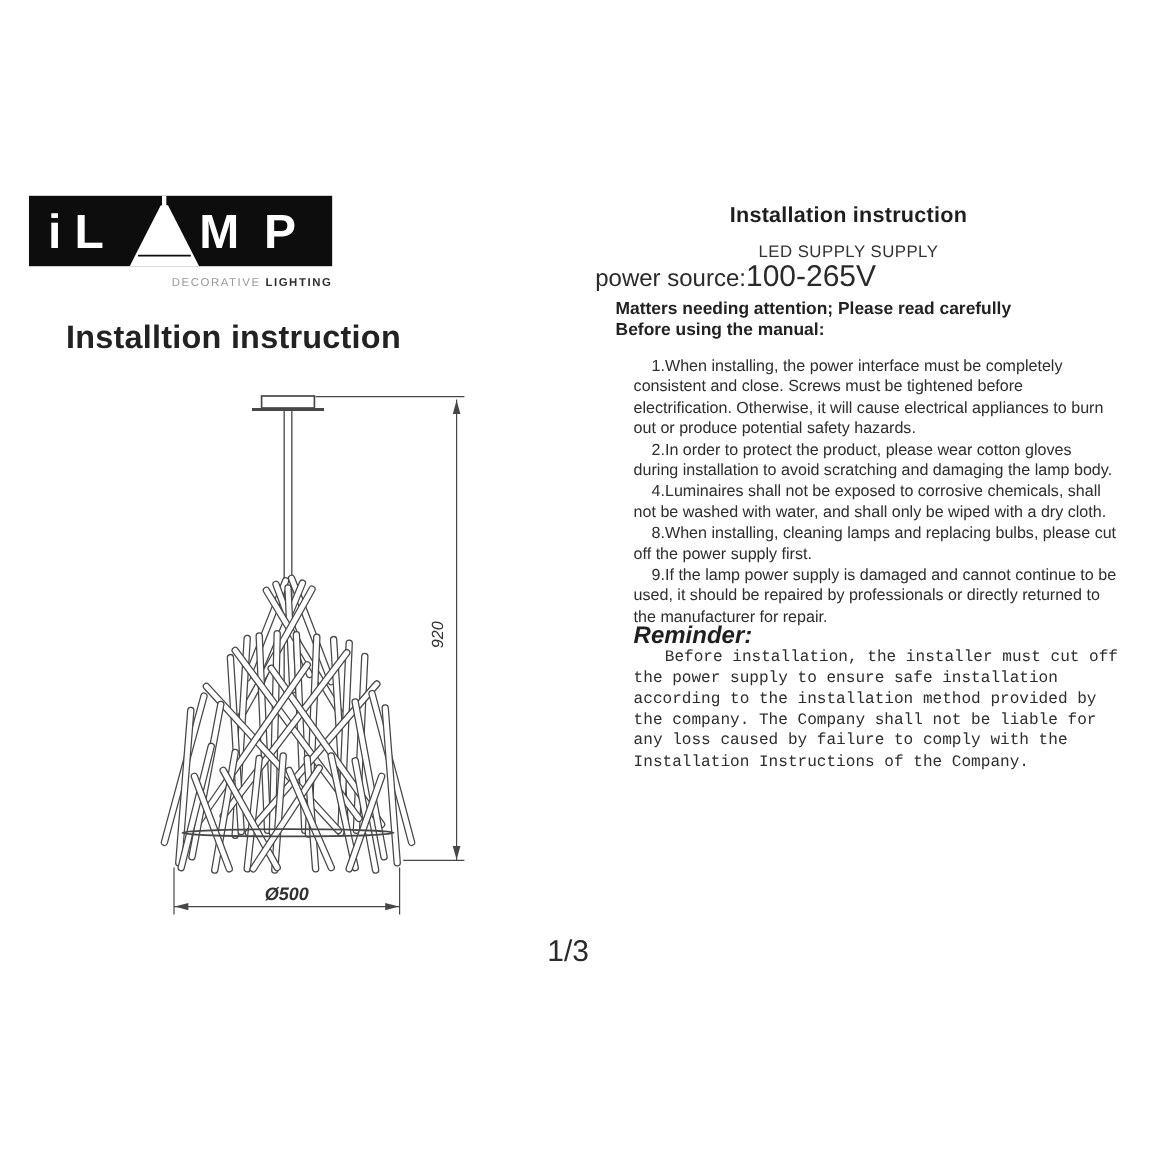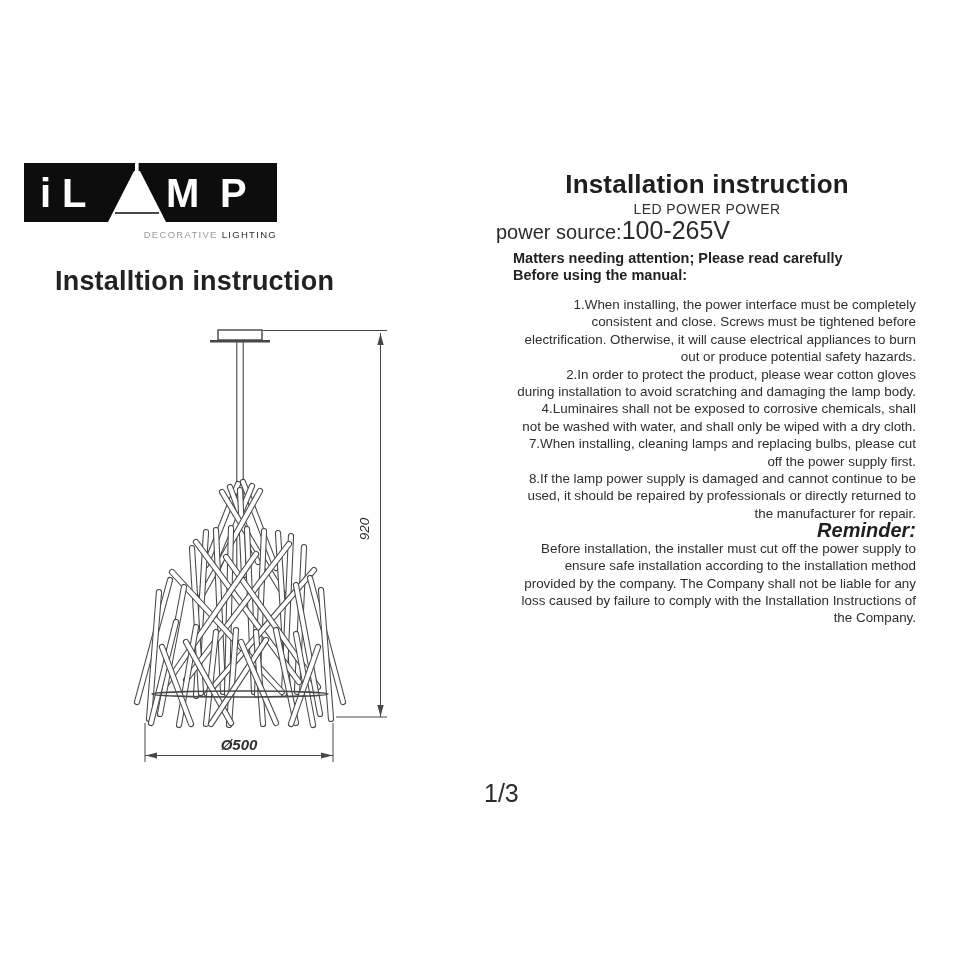--- a/index.html
+++ b/index.html
@@ -5,43 +5,43 @@
   html,body{margin:0;padding:0;}
   body{width:970px;height:970px;background:#ffffff;position:relative;overflow:hidden;
        font-family:"Liberation Sans", sans-serif;color:#2d2d2d;}
   .abs{position:absolute;}
 
   
   .logo-wrap{left:24px;top:163px;width:253px;}
   .tagline{width:253px;text-align:right;font-size:9.5px;letter-spacing:1.3px;margin-top:3px;
            white-space:nowrap;}
   .tagline .light{color:#9a9a9a;padding-right:4px;font-weight:500;}
-  .tagline .bold{color:#2f2f2f;font-weight:normal;}
+  .tagline .bold{color:#2f2f2f;font-weight:bold;}
 
   
   .left-heading{left:55px;top:266px;width:390px;font-size:27px;
                 font-weight:bold;color:#222;letter-spacing:0.2px;}
-  .r-title{left:512px;top:169px;width:390px;text-align:center;font-size:26px;
+  .r-title{left:512px;top:169px;width:390px;text-align:center;font-size:18px;
            font-weight:bold;color:#1e1e1e;letter-spacing:0.2px;}
   .r-subtitle{left:512px;top:201px;width:390px;text-align:center;font-size:14px;
               color:#333;letter-spacing:0.4px;}
   .r-power{left:496px;top:216px;white-space:nowrap;}
   .r-power .plabel{font-size:20px;color:#2a2a2a;}
   .r-power .pvalue{font-size:25px;color:#2a2a2a;}
   .r-attention{left:513px;top:250px;width:440px;font-weight:bold;
                font-size:14.5px;line-height:17px;color:#222;}
 
   
-  .r-body{left:512px;top:296px;width:404px;font-size:13.4px;line-height:17.4px;color:#2e2e2e;text-align:right;}
+  .r-body{left:528px;top:296px;width:404px;font-size:13.4px;line-height:17.4px;color:#2e2e2e;}
   .r-body p{margin:0;text-indent:15px;}
   .reminder-h{font-size:20px;font-weight:bold;font-style:italic;color:#1f1f1f;
               margin:3px 0 3px;text-indent:0 !important;}
-  .reminder-p{text-indent:26px !important;}
-
-  .page-num{left:456px;top:779px;font-size:25px;color:#2b2b2b;margin-left:28px;}
+  .reminder-p{text-indent:26px !important;font-family:Liberation Mono, monospace;}
+
+  .page-num{left:456px;top:779px;font-size:25px;color:#2b2b2b;}
 
   svg text{font-family:"Liberation Sans", sans-serif;}
   .dimtext{font-style:italic;fill:#303030;}
 </style>
 </head>
 <body>
 
 <div class="abs logo-wrap">
   <svg width="253" height="59" viewBox="0 0 253 59">
     <rect x="0" y="0" width="253" height="59" fill="#0d0d0d"></rect>
@@ -172,34 +172,34 @@
     <line x1="145" y1="723" x2="145" y2="762"></line>
     <line x1="333" y1="723" x2="333" y2="762"></line>
     <line x1="145" y1="755.5" x2="333" y2="755.5"></line>
     <polygon points="157,752.4 145.5,755.5 157,758.6" stroke="none"></polygon>
     <polygon points="321,752.4 332.5,755.5 321,758.6" stroke="none"></polygon>
     <text class="dimtext" x="239" y="750" font-size="15" font-weight="600" text-anchor="middle" stroke="none">Ø500</text>
   </g>
 </svg>
 
 <div class="abs r-title">Installation instruction</div>
-<div class="abs r-subtitle">LED POWER POWER</div>
+<div class="abs r-subtitle">LED SUPPLY SUPPLY</div>
 
 <div class="abs r-power">
   <span class="plabel">power source:</span><span class="pvalue">100-265V</span>
 </div>
 
 <div class="abs r-attention">
   <div>Matters needing attention; Please read carefully</div>
   <div>Before using the manual:</div>
 </div>
 
 <div class="abs r-body">
   <p>1.When installing, the power interface must be completely consistent and close. Screws must be tightened before electrification. Otherwise, it will cause electrical appliances to burn out or produce potential safety hazards.</p>
   <p>2.In order to protect the product, please wear cotton gloves during installation to avoid scratching and damaging the lamp body.</p>
   <p>4.Luminaires shall not be exposed to corrosive chemicals, shall not be washed with water, and shall only be wiped with a dry cloth.</p>
-  <p>7.When installing, cleaning lamps and replacing bulbs, please cut off the power supply first.</p>
-  <p>8.If the lamp power supply is damaged and cannot continue to be used, it should be repaired by professionals or directly returned to the manufacturer for repair.</p>
+  <p>8.When installing, cleaning lamps and replacing bulbs, please cut off the power supply first.</p>
+  <p>9.If the lamp power supply is damaged and cannot continue to be used, it should be repaired by professionals or directly returned to the manufacturer for repair.</p>
   <p class="reminder-h">Reminder:</p>
   <p class="reminder-p">Before installation, the installer must cut off the power supply to ensure safe installation according to the installation method provided by the company. The Company shall not be liable for any loss caused by failure to comply with the Installation Instructions of the Company.</p>
 </div>
 
 <div class="abs page-num">1/3</div>
 
 </body></html>

